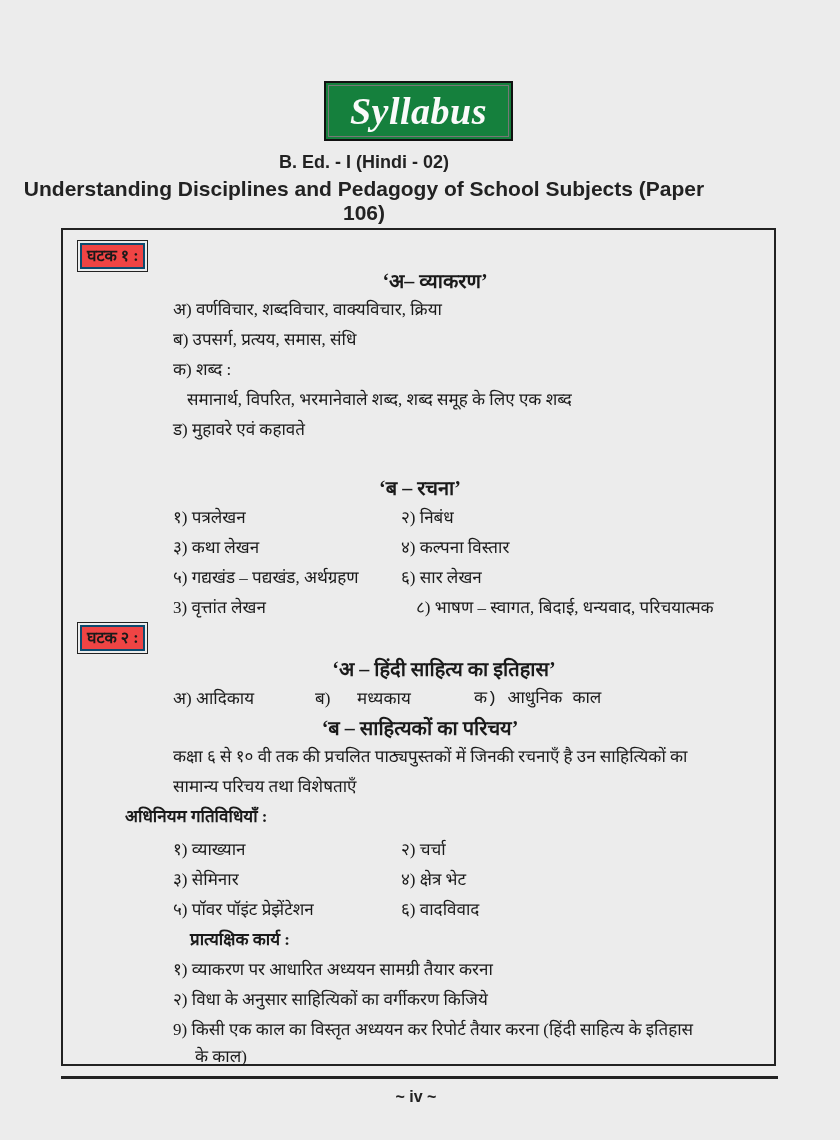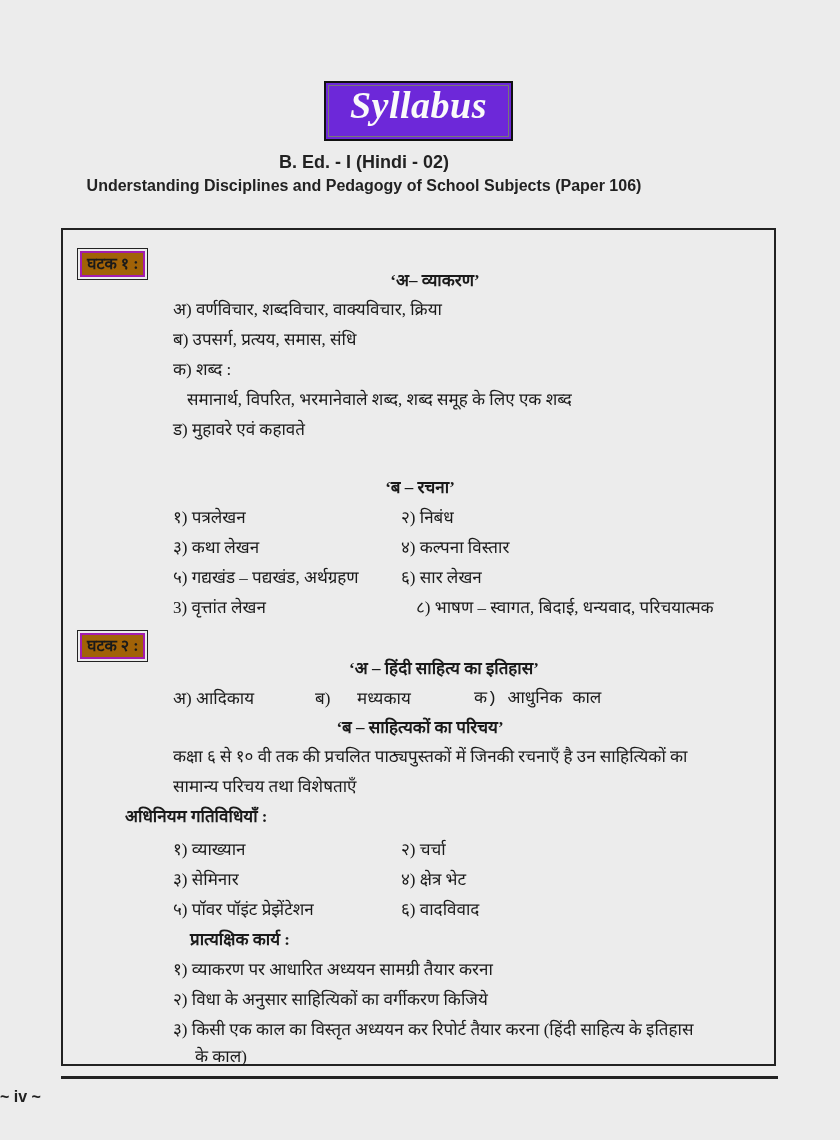--- a/index.html
+++ b/index.html
@@ -7,64 +7,64 @@
     width: 840px; height: 1140px;
     background: #ececec;
     position: relative;
     overflow: hidden;
     color: #1a1a1a;
     font-family: "Liberation Serif", "DejaVu Serif", serif;
   }
   .title-box {
     position: absolute; left: 324px; top: 81px;
     width: 185px; height: 56px;
-    background: #6d28d9;
+    background: #15803d;
     border: 2px solid #111;
     outline: 1px solid #777;
     outline-offset: -5px;
-    display: flex; align-items: flex-start; justify-content: center;
+    display: flex; align-items: center; justify-content: center;
   }
   .title-text {
     color: #fafafa; font-style: italic; font-weight: bold;
     font-size: 38px; letter-spacing: 0.5px;
     font-family: "Liberation Serif", "DejaVu Serif", serif;
   }
   .subtitle1, .subtitle2 {
     position: absolute; left: 0; width: 728px; text-align: center;
     font-family: "Liberation Sans", "DejaVu Sans", sans-serif;
     font-weight: bold; color: #222;
   }
   .subtitle1 { top: 152px; font-size: 18px; }
-  .subtitle2 { top: 177px; font-size: 16px; }
+  .subtitle2 { top: 177px; font-size: 21px; }
 
   .main-box {
     position: absolute; left: 61px; top: 228px;
     width: 715px; height: 838px;
     border: 2px solid #222;
     box-sizing: border-box;
   }
   .rule-bottom {
     position: absolute; left: 61px; width: 717px; top: 1076px;
     height: 3px; background: #222;
   }
   .page-number {
-    position: absolute; top: 1088px; left: 0; width: 744px; 
+    position: absolute; top: 1088px; left: 0; width: 744px; text-align: center;
     font-family: "Liberation Sans", "DejaVu Sans", sans-serif;
-    font-weight: bold; font-size: 16px; color: #222;
+    font-weight: bold; font-size: 16px; color: #222; padding-left: 44px;
   }
 
   .unit-label {
     position: absolute; left: 80px;
-    border: 2px solid #a21caf; outline: 1px solid #222; outline-offset: 2px;
+    border: 2px solid #0c4a6e; outline: 1px solid #222; outline-offset: 2px;
     padding: 0 5px; height: 22px; line-height: 22px;
-    font-size: 16px; font-weight: bold; background: #a16207; margin-top: 8px;
+    font-size: 16px; font-weight: bold; background: #ef4444;
   }
 
   .line { position: absolute; font-size: 17px; white-space: nowrap; line-height: 24px; }
-  .heading { position: absolute; font-size: 17px; font-weight: bold; left: 0; width: 840px; text-align: center; line-height: 24px; }
+  .heading { position: absolute; font-size: 20px; font-weight: bold; left: 0; width: 840px; text-align: center; line-height: 24px; }
   .bold { font-weight: bold; }
 </style>
 </head>
 <body>
 
 <div class="title-box">
   <span class="title-text">Syllabus</span>
 </div>
 <div class="subtitle1">B. Ed. - I (Hindi - 02)</div>
 <div class="subtitle2">Understanding Disciplines and Pedagogy of School Subjects (Paper 106)</div>
@@ -103,17 +103,17 @@
 <div class="line" style="top:838px; left:173px;">१) व्याख्यान</div>
 <div class="line" style="top:868px; left:173px;">३) सेमिनार</div>
 <div class="line" style="top:898px; left:173px;">५) पॉवर पॉइंट प्रेझेंटेशन</div>
 <div class="line" style="top:838px; left:401px;">२) चर्चा</div>
 <div class="line" style="top:868px; left:401px;">४) क्षेत्र भेट</div>
 <div class="line" style="top:898px; left:401px;">६) वादविवाद</div>
 
 <div class="line bold" style="top:928px; left:143px;margin-left:47px;">प्रात्यक्षिक कार्य :</div>
 <div class="line" style="top:958px; left:173px;">१) व्याकरण पर आधारित अध्ययन सामग्री तैयार करना</div>
 <div class="line" style="top:988px; left:173px;">२) विधा के अनुसार साहित्यिकों का वर्गीकरण किजिये</div>
-<div class="line" style="top:1018px; left:173px;">३) किसी एक काल का विस्तृत अध्ययन कर रिपोर्ट तैयार करना (हिंदी साहित्य के इतिहास</div>
+<div class="line" style="top:1018px; left:173px;">9) किसी एक काल का विस्तृत अध्ययन कर रिपोर्ट तैयार करना (हिंदी साहित्य के इतिहास</div>
 <div class="line" style="top:1045px; left:195px;">के काल)</div>
 
 <div class="rule-bottom"></div>
 <div class="page-number">~ iv ~</div>
 
 </body></html>

